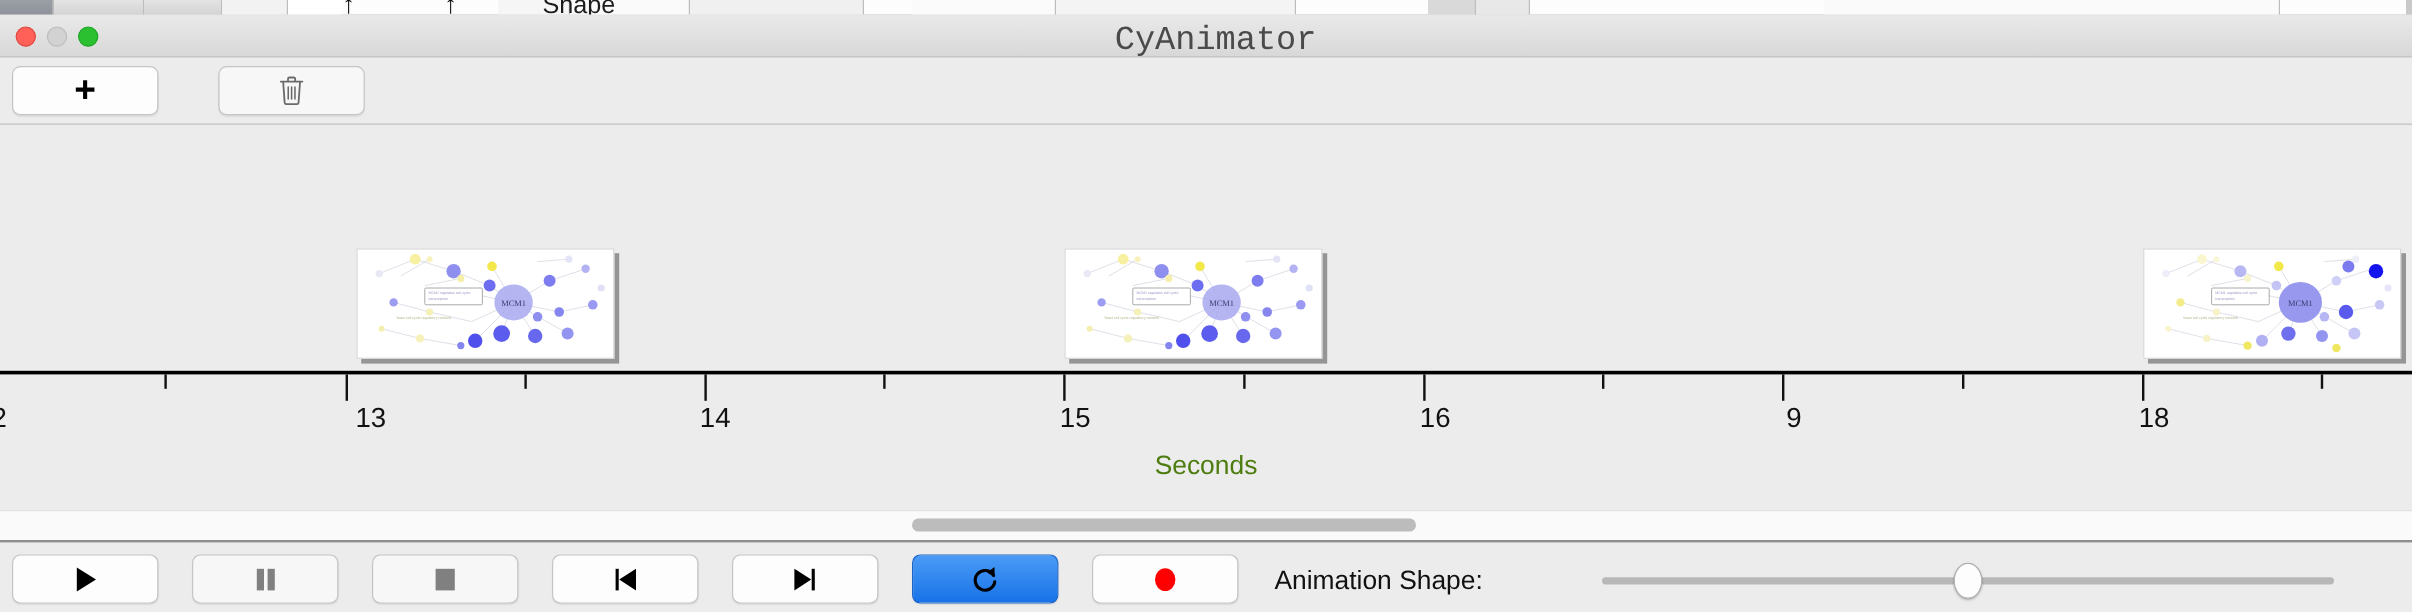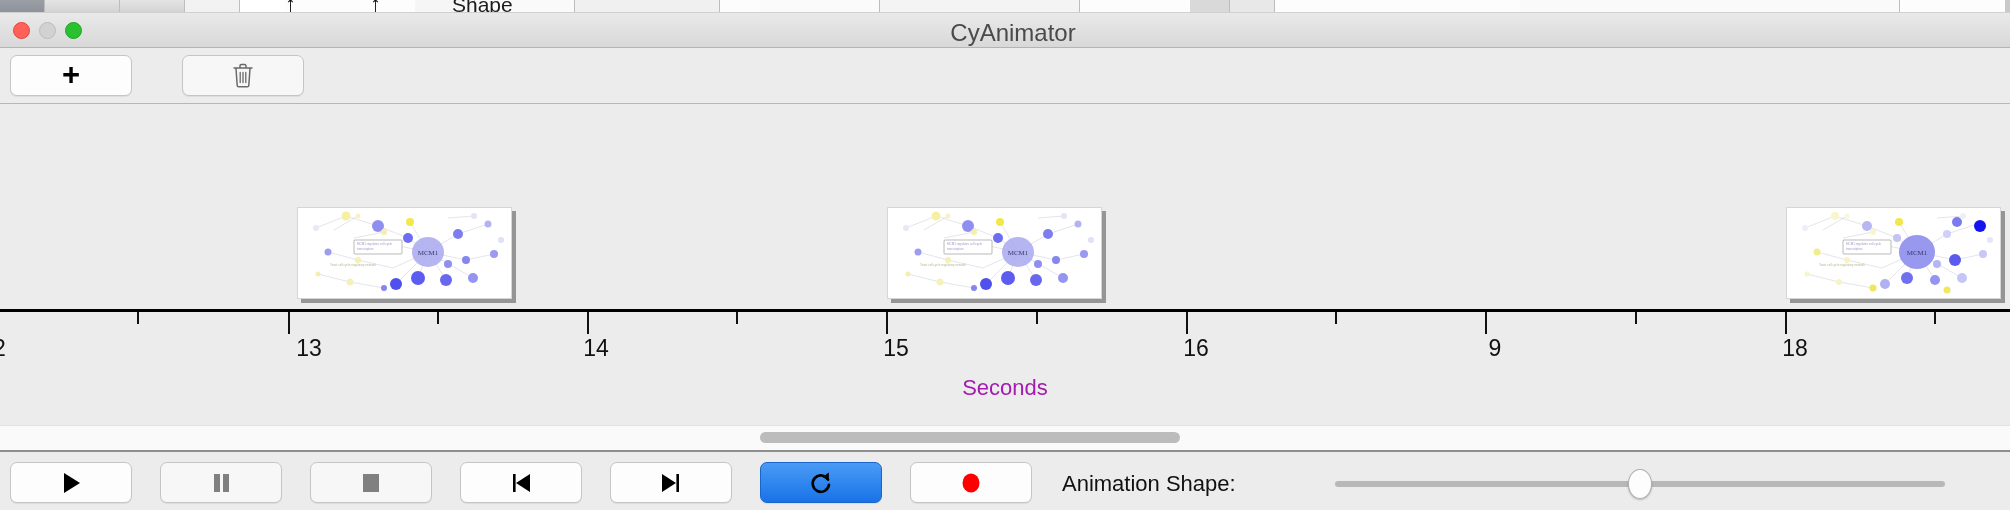--- a/index.html
+++ b/index.html
@@ -49,22 +49,22 @@
     border-bottom: 1px solid #b4b4b4;
     flex: 0 0 35px;
   }
   .traffic { position: absolute; left: 13px; top: 9px; display: flex; gap: 9px; }
   .dot { width: 17px; height: 17px; border-radius: 50%; }
   .dot.red { background: #ff6159; border: 1px solid #e0463e; }
   .dot.yellow { background: #d2d2d2; border: 1px solid #bcbcbc; }
   .dot.green { background: #2ac030; border: 1px solid #1fa526; }
   .title-text {
     position: absolute; left: 16px; right: 0; top: 6px;
-    text-align: center; font-size: 24px; color: #4a4a4a;
-    font-family: Liberation Sans, sans-serif;
+    text-align: center; font-size: 28px; color: #4a4a4a;
+    font-family: Liberation Mono, monospace;
   }
 
   
   .toolbar {
     position: relative; height: 56px; flex: 0 0 56px;
     background: #ececec;
     border-bottom: 1px solid #b7b7b7;
   }
   .btn {
     position: absolute;
@@ -115,21 +115,21 @@
   }
   .tick.major { height: 22px; }
   .tick.minor { height: 12px; }
   .tick-label {
     position: absolute; top: 26px; font-size: 23px; color: #111;
     transform: translateX(-50%); white-space: nowrap;
     font-family: "Liberation Sans", sans-serif;
   }
   .axis-title {
     position: absolute; left: 0; right: 0; top: 66px; text-align: center;
-    font-size: 22px; color: #a21caf;
+    font-size: 22px; color: #4d7c0f;
     font-family: "Liberation Sans", sans-serif;
   }
 
   
   .hscroll {
     position: absolute; left: 0; right: 0; bottom: 0; height: 25px;
     background: #fafafa; border-top: 1px solid #e2e2e2;
   }
   .hscroll-thumb {
     position: absolute; top: 6px; left: 760px; width: 420px; height: 11px;

